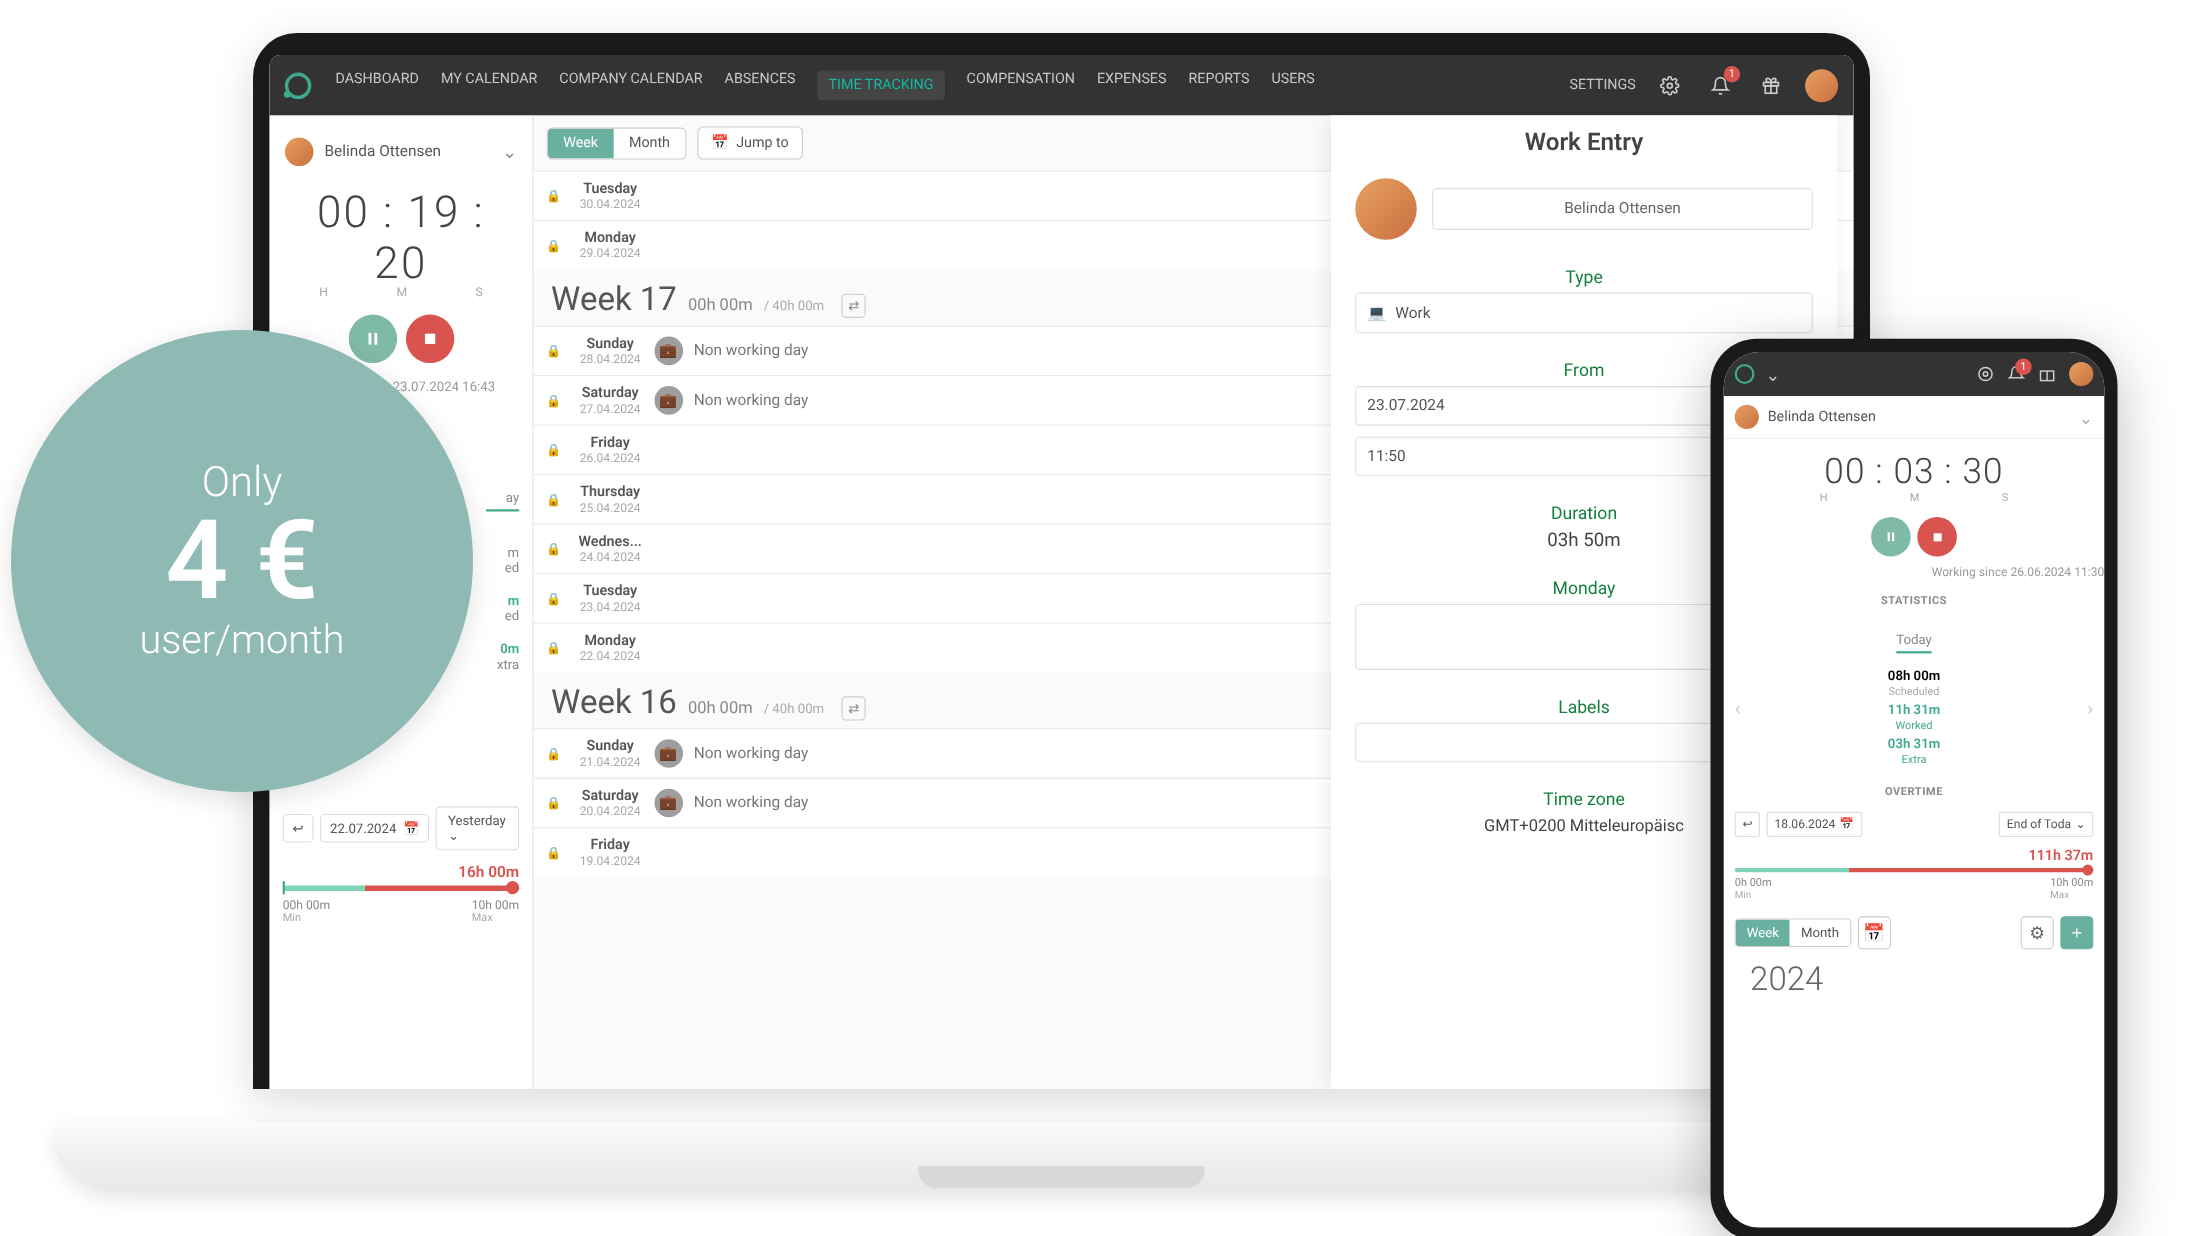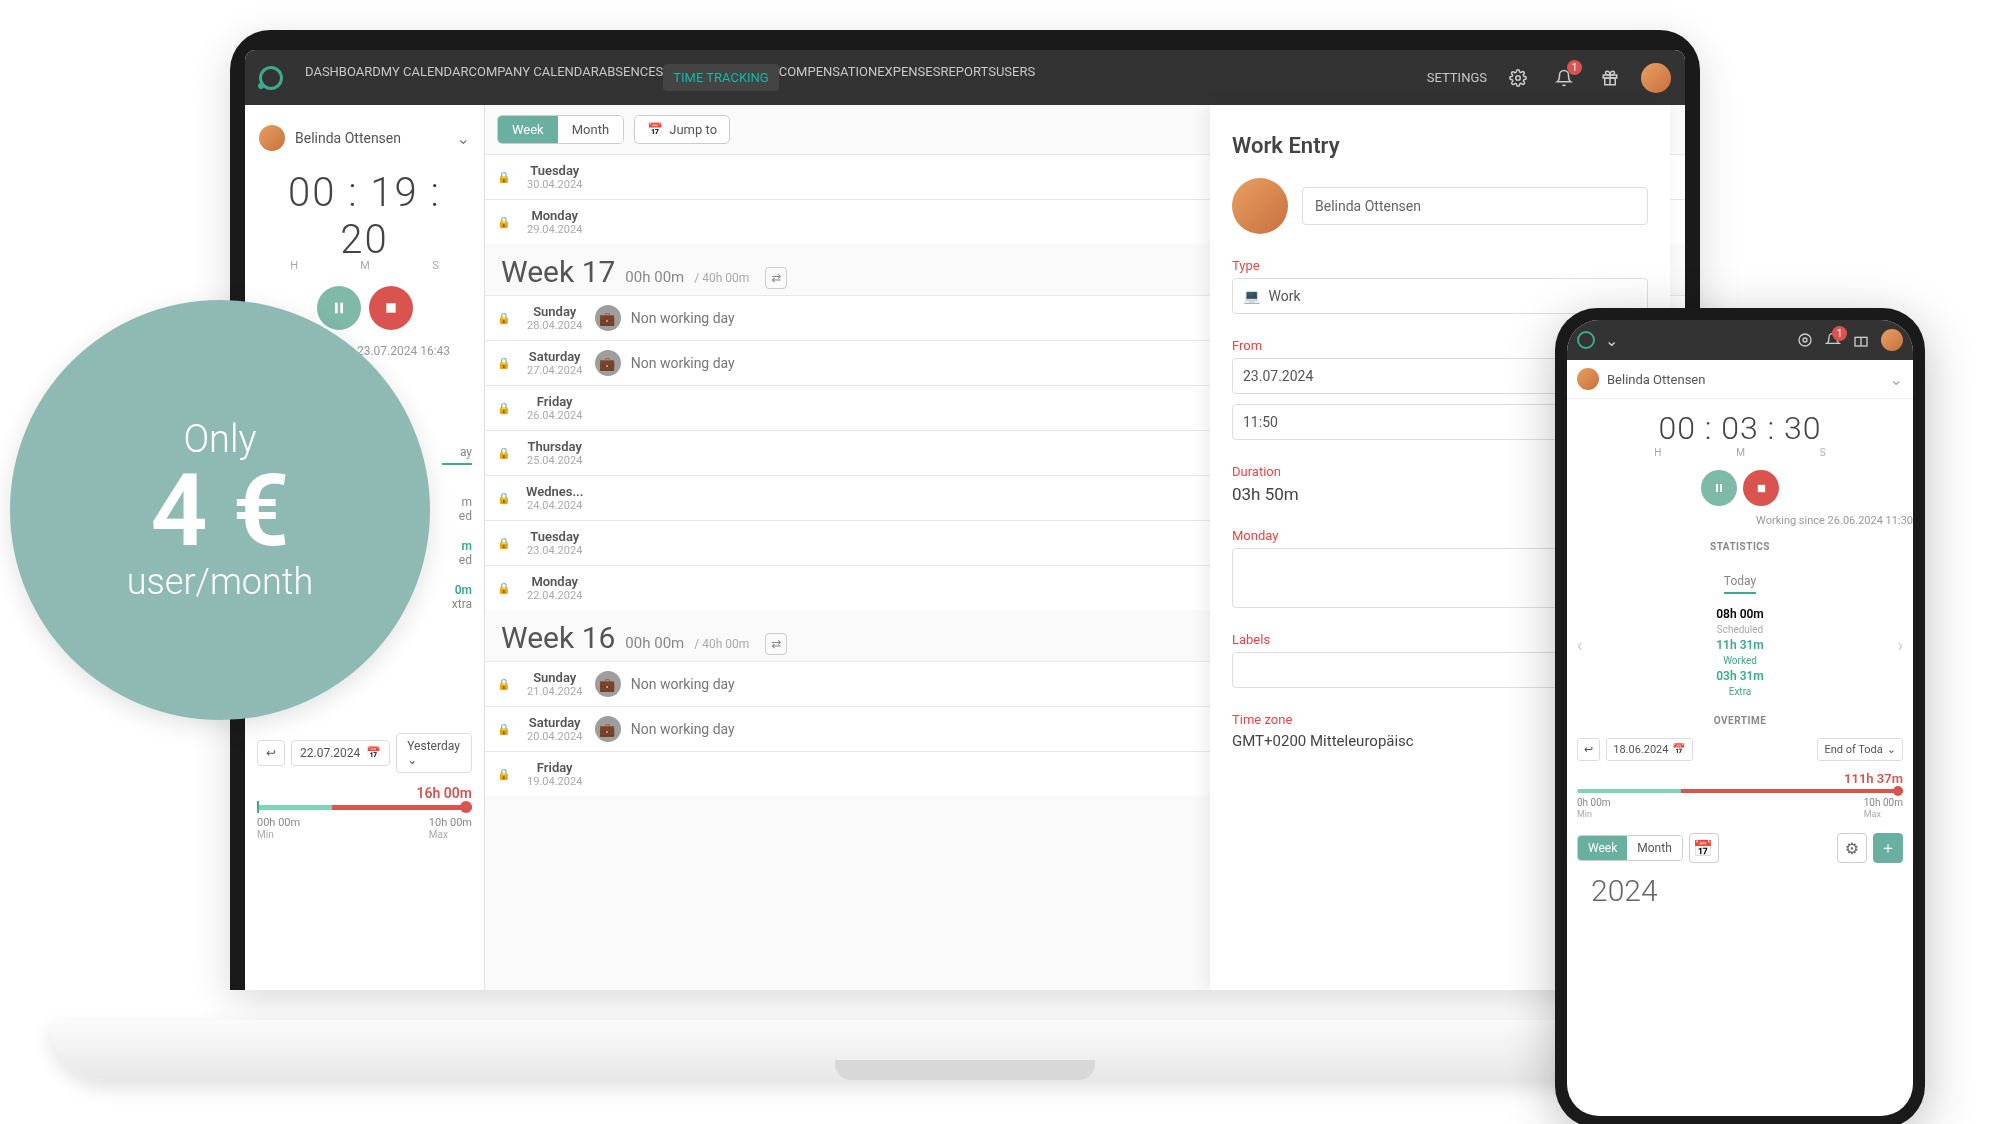--- a/index.html
+++ b/index.html
@@ -9,21 +9,21 @@
 .laptop { position: absolute; left: 230px; top: 30px; width: 1470px; height: 1000px; }
 .laptop-screen { width: 1470px; height: 960px; background: #1a1a1a; border-radius: 40px 40px 0 0; padding: 20px 15px 0 15px; box-shadow: 0 10px 40px rgba(0,0,0,0.15); }
 .laptop-viewport { width: 100%; height: 940px; background: #f5f5f5; border-radius: 10px 10px 0 0; overflow: hidden; position: relative; }
 .laptop-base { position:absolute; left:-180px; bottom:-50px; width:1830px; height:60px; background:linear-gradient(#fbfbfb,#e8e8e8); border-radius:4px 4px 60px 60px; box-shadow:0 8px 20px rgba(0,0,0,0.12);}
 .laptop-notch { position:absolute; bottom:-50px; left:50%; transform:translateX(-50%); width:260px; height:20px; background:#d8d8d8; border-radius:0 0 16px 16px;}
 
 
 .topnav { height: 55px; background: #333; display: flex; align-items: center; padding: 0 14px; color: #ccc; font-size: 13px; }
 .logo { width: 24px; height: 24px; border-radius: 50%; border: 3px solid #3da98e; margin-right: 22px; position:relative; }
 .logo::after{content:'';position:absolute;bottom:-2px;left:-4px;width:6px;height:6px;background:#3da98e;border-radius:50%;}
-.nav-items { display: flex; flex: 1; }
+.nav-items { display: flex; gap: 20px; flex: 1; }
 .nav-item { cursor: pointer; color:#c8c8c8; }
 .nav-item.active { background: #444; padding: 6px 10px; border-radius: 4px; color:#14b8a6; }
 .nav-right { display: flex; align-items: center; gap: 16px; }
 .icon-btn { width: 30px; height: 30px; display: flex; align-items: center; justify-content: center; color: #ccc; cursor: pointer; position: relative; }
 .badge { position: absolute; top: -3px; right: -3px; background: #d9534f; color: #fff; font-size: 10px; width: 15px; height: 15px; border-radius: 50%; display: flex; align-items: center; justify-content: center; }
 .avatar { width: 30px; height: 30px; border-radius: 50%; background: linear-gradient(135deg, #e8a060, #c87040); }
 
 
 .main { display: flex; height: calc(100% - 55px); }
 .sidebar { width: 240px; background: #fff; border-right: 1px solid #e0e0e0; padding: 14px; position:relative; }
@@ -67,26 +67,26 @@
 .day-label{width:80px; text-align:center;}
 .day-name{font-weight:600; font-size:13px; color:#555;}
 .day-date{font-size:11px; color:#aaa;}
 .lock{font-size:11px;color:#7fb9a8;margin-right:4px;}
 .nwd{display:flex;align-items:center;gap:10px;color:#777;font-size:14px;}
 .nwd-icon{width:26px;height:26px;border-radius:50%;background:#9e9e9e;display:flex;align-items:center;justify-content:center;color:#fff;font-size:13px;}
 .swap-icon{width:22px;height:22px;border:1px solid #ccc;border-radius:4px;display:flex;align-items:center;justify-content:center;font-size:12px;color:#888;margin-left:6px;}
 .next-arrow{position:absolute;right:20px;top:370px;font-size:24px;color:#bbb;cursor:pointer;}
 
 
-.work-entry { position: absolute; right: 15px; top: 55px; width: 460px; bottom:0; background: #fff; box-shadow: -4px 0 16px rgba(0,0,0,0.08); padding: 28px 22px; overflow:hidden;}
+.work-entry { position: absolute; right: 15px; top: 55px; width: 460px; bottom:0; background: #fff; box-shadow: -4px 0 16px rgba(0,0,0,0.08); padding: 12px 22px; overflow:hidden;text-align:center;}
 .we-title { font-size: 22px; font-weight: 600; color: #444; margin-bottom: 20px;}
 .we-user { display:flex; align-items:center; gap:14px; margin-bottom:20px;}
 .we-user .avatar{width:56px;height:56px;}
 .we-user-name{border:1px solid #ddd;border-radius:4px;padding:10px 12px;flex:1;font-size:14px;color:#666;}
-.we-label{font-size:13px;color:#ef4444;margin-bottom:5px;margin-top:24px;}
+.we-label{font-size:16px;color:#15803d;margin-bottom:5px;margin-top:24px;}
 .we-field{border:1px solid #ddd;border-radius:4px;padding:9px 10px;font-size:14px;color:#555;display:flex;align-items:center;gap:8px;}
 .we-field + .we-field{margin-top:10px;}
 .we-value{font-size:17px;color:#444;margin-top:4px;}
 .we-comment{border:1px solid #ddd;border-radius:4px;height:60px;}
 .we-labels-field{border:1px solid #ddd;border-radius:4px;height:36px;}
 .overlay{position:absolute;inset:0;top:55px;background:rgba(0,0,0,0.12);pointer-events:none;}
 
 
 .phone{position:absolute;right:75px;bottom:-4px;width:370px;height:820px;background:#1a1a1a;border-radius:42px;padding:12px;box-shadow:0 12px 50px rgba(0,0,0,0.25);}
 .phone-screen{width:100%;height:100%;background:#fff;border-radius:32px;overflow:hidden;display:flex;flex-direction:column;position:relative;}

